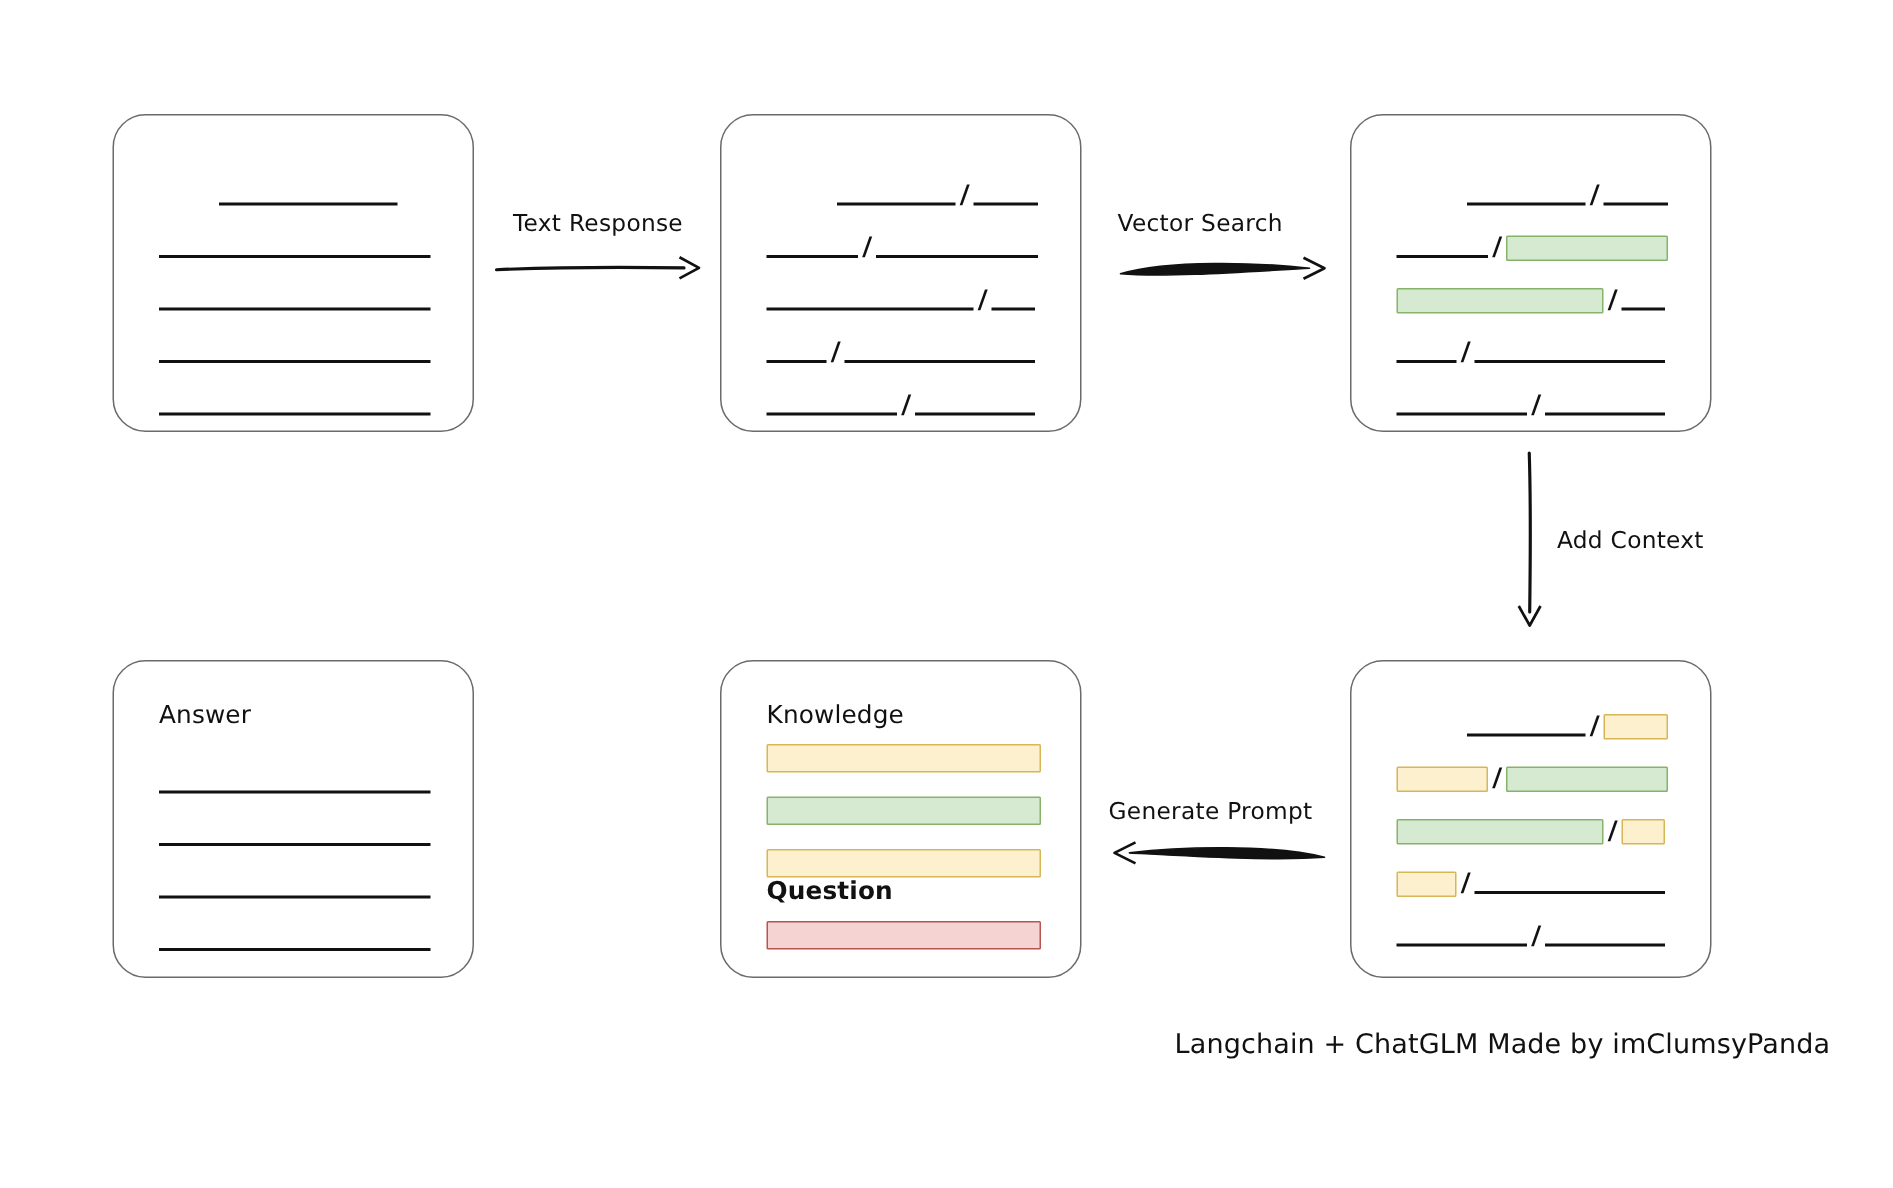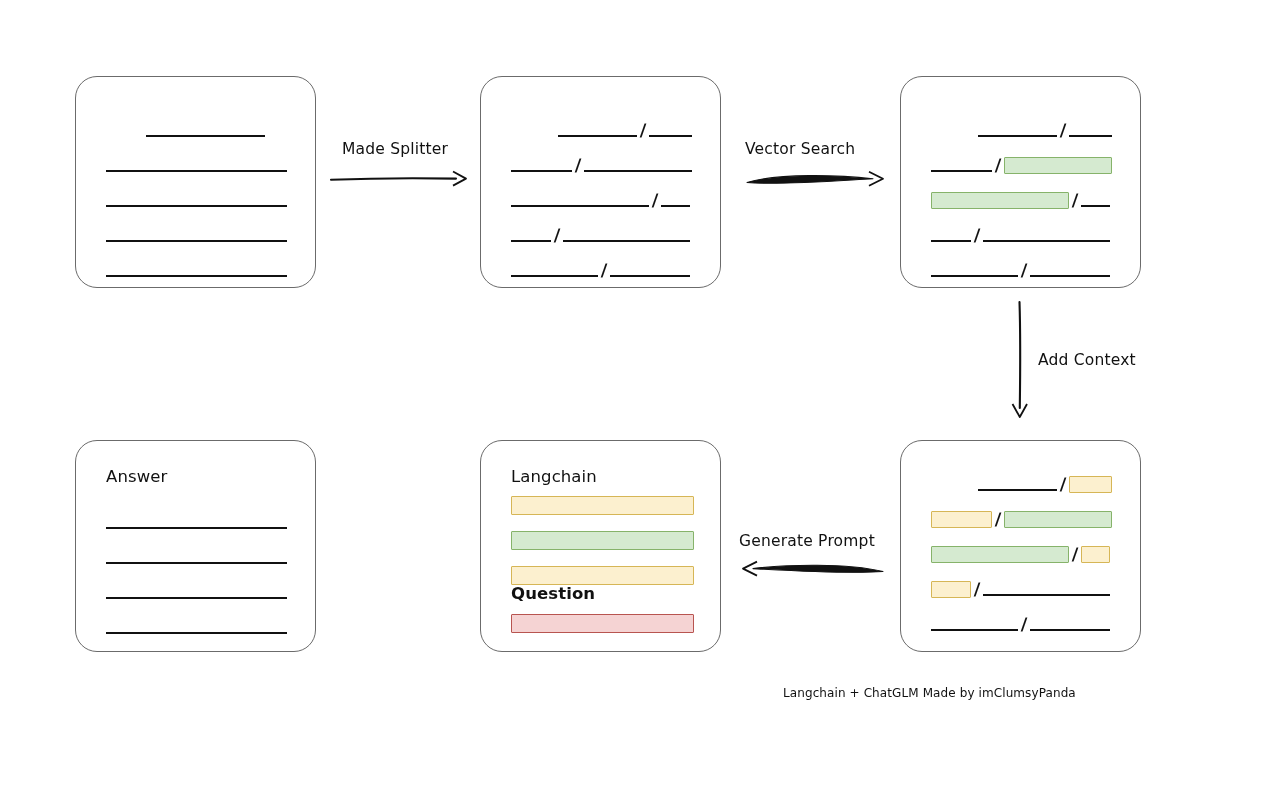--- a/index.html
+++ b/index.html
@@ -101,21 +101,21 @@
     color: #111111;
     white-space: nowrap;
     letter-spacing: .2px;
   }
   .arrow-svg { position: absolute; overflow: visible; }
 
   
   .footer {
     position: absolute;
     font-family: "DejaVu Sans", sans-serif;
-    font-size: 12px;
+    font-size: 18px;
     color: #111111;
     white-space: nowrap;
     letter-spacing: .1px;
   }
 </style>
 </head>
 <body>
 
 <div id="canvas">
 
@@ -214,21 +214,21 @@
         <div class="doc-row" style="top: 142px;">
           <div class="seg-line" style="width: 100%;"></div>
         </div>
         <div class="doc-row" style="top: 177px;">
           <div class="seg-line" style="width: 100%;"></div>
         </div>
       </div>
   </div>
 
   <div class="doc-box" id="box-prompt" style="left:480px; top:440px; width:241px; height:212px;">
-    <div class="box-label" style="left:30px; top:26px;">Langchain</div>
+    <div class="box-label" style="left:30px; top:26px;">Knowledge</div>
     <div id="knowledge-bars">
         <div class="bar chip chip-yellow" style="left: 30px; width: 183px; top: 55px;"></div>
         <div class="bar chip chip-green" style="left: 30px; width: 183px; top: 90px;"></div>
         <div class="bar chip chip-yellow" style="left: 30px; width: 183px; top: 125px;"></div>
       </div>
     <div class="box-label" style="left:30px; top:143px;font-weight:bold;">Question</div>
     <div id="question-bars">
         <div class="bar chip chip-red" style="left: 30px; width: 183px; top: 173px;"></div>
       </div>
   </div>
@@ -258,21 +258,21 @@
         </div>
         <div class="doc-row" style="top: 174px;">
           <div class="seg-line" style="width: 48%;"></div>
           <div class="seg-slash">/</div>
           <div class="seg-line" style="width: 44%;"></div>
         </div>
       </div>
   </div>
 
   <div class="arrow-group" style="left:330px; top:140px; width:140px; height:50px;">
-    <div class="arrow-label" style="left:12px; top:0px;">Made Splitter</div>
+    <div class="arrow-label" style="left:12px; top:0px;">Text Response</div>
     <svg class="arrow-svg" style="left:0; top:26px;" width="140" height="26" viewBox="0 0 140 26">
       <path d="M1,13.8 C40,12.2 92,12.0 126,12.6" fill="none" stroke="#111111" stroke-width="2.1" stroke-linecap="round"></path>
       <path d="M123,5.5 L136,12.6 L123,19.6" fill="none" stroke="#111111" stroke-width="1.8" stroke-linejoin="round"></path>
     </svg>
   </div>
 
   <div class="arrow-group" style="left:1000px; top:300px; width:160px; height:120px;">
     <svg class="arrow-svg" style="left:0; top:0;" width="40" height="120" viewBox="0 0 40 120">
       <path d="M19.5,2 C20.6,36 20.2,78 19.8,108" fill="none" stroke="#111111" stroke-width="2.1" stroke-linecap="round"></path>
       <path d="M12.5,104 L19.8,117 L27,104" fill="none" stroke="#111111" stroke-width="1.8" stroke-linejoin="round"></path>

